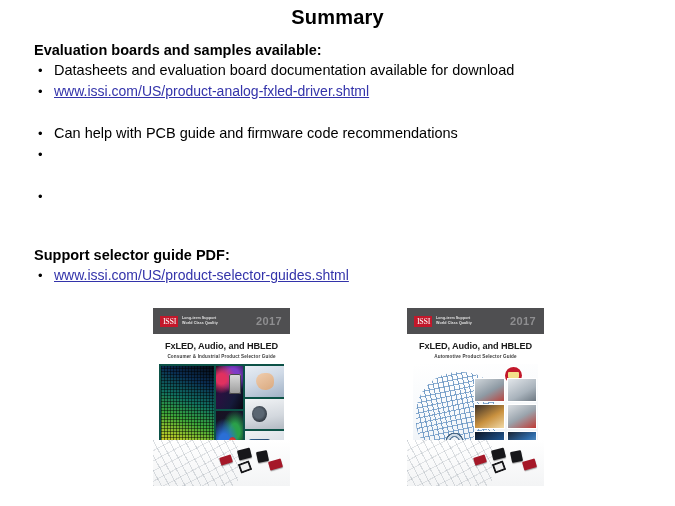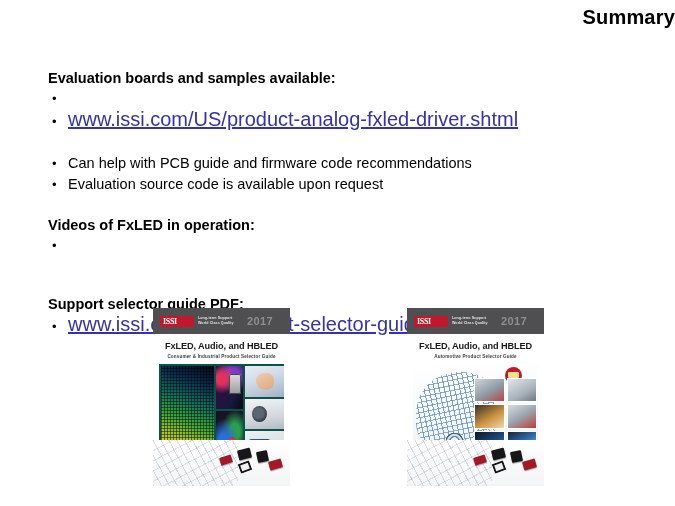--- a/index.html
+++ b/index.html
@@ -15,34 +15,33 @@
     font-family: "Liberation Sans", sans-serif;
     color: #000000;
   }
 
   
   #slide-title {
     position: absolute;
     top: 6px;
     left: 0;
     width: 675px;
-    text-align: right;
+    text-align: center;
     font-size: 20px;
     font-weight: bold;
     letter-spacing: 0.2px;
     color: #000000;
   }
 
   
   #content {
     position: absolute;
     top: 41px;
-    left: 48px;
+    left: 34px;
     width: 610px;
-    margin-top: 28px;
   }
 
   .group {
     margin-bottom: 9px;
   }
 
   .group-heading {
     font-size: 14.5px;
     font-weight: bold;
     color: #000000;
@@ -67,21 +66,21 @@
     box-sizing: border-box;
   }
 
   .bullet-text {
     font-size: 14.5px;
     color: #000000;
     white-space: nowrap;
   }
 
   .bullet-link {
-    font-size: 20px;
+    font-size: 14px;
     color: #3333AA;
     text-decoration: underline;
     white-space: nowrap;
     cursor: pointer;
   }
 
   .spacer-sm { height: 12px; }
   .spacer-lg { height: 30px; }
 
   
@@ -101,38 +100,38 @@
     height: 26px;
     background: #4f4f51;
     display: flex;
     align-items: center;
     padding: 0 7px;
     box-sizing: border-box;
   }
   .issi-logo {
     background: #c2182b;
     color: #ffffff;
-    font-weight: bold;
+    font-weight: normal;
     font-size: 8px;
     letter-spacing: -0.3px;
-    padding: 2px 17px 1px 3px;
+    padding: 2px 2px 1px 3px;
     line-height: 8px;
     font-family: "Liberation Serif", serif;
   }
   .issi-tag {
     margin-left: 4px;
     color: #e3e3e3;
     font-size: 3.6px;
     line-height: 4.6px;
     font-weight: bold;
     letter-spacing: 0.1px;
   }
   .cover-year {
     position: absolute;
-    right: 17px;
+    right: 8px;
     top: 50%;
     transform: translateY(-50%);
     color: #8e8e90;
     font-size: 11px;
     font-weight: bold;
     letter-spacing: 0.4px;
   }
 
   .cover-titleblock {
     text-align: center;
@@ -360,44 +359,43 @@
 <body>
 
 <div id="slide-title">Summary</div>
 
 <div id="content">
 
   <div class="group">
     <div class="group-heading">Evaluation boards and samples available:</div>
     <div class="bullet-row">
       <span class="bullet-mark">•</span>
+      <span class="bullet-text">Datasheets and evaluation board documentation available for download</span>
     </div>
     <div class="bullet-row">
       <span class="bullet-mark">•</span>
       <span class="bullet-link">www.issi.com/US/product-analog-fxled-driver.shtml</span>
     </div>
   </div>
 
   <div class="spacer-sm"></div>
 
   <div class="group">
     <div class="bullet-row">
       <span class="bullet-mark">•</span>
       <span class="bullet-text">Can help with PCB guide and firmware code recommendations</span>
     </div>
     <div class="bullet-row">
       <span class="bullet-mark">•</span>
-      <span class="bullet-text">Evaluation source code is available upon request</span>
     </div>
   </div>
 
   <div class="spacer-sm"></div>
 
   <div class="group">
-    <div class="group-heading">Videos of FxLED in operation:</div>
     <div class="bullet-row">
       <span class="bullet-mark">•</span>
     </div>
   </div>
 
   <div class="spacer-lg"></div>
 
   <div class="group">
     <div class="group-heading">Support selector guide PDF:</div>
     <div class="bullet-row">

